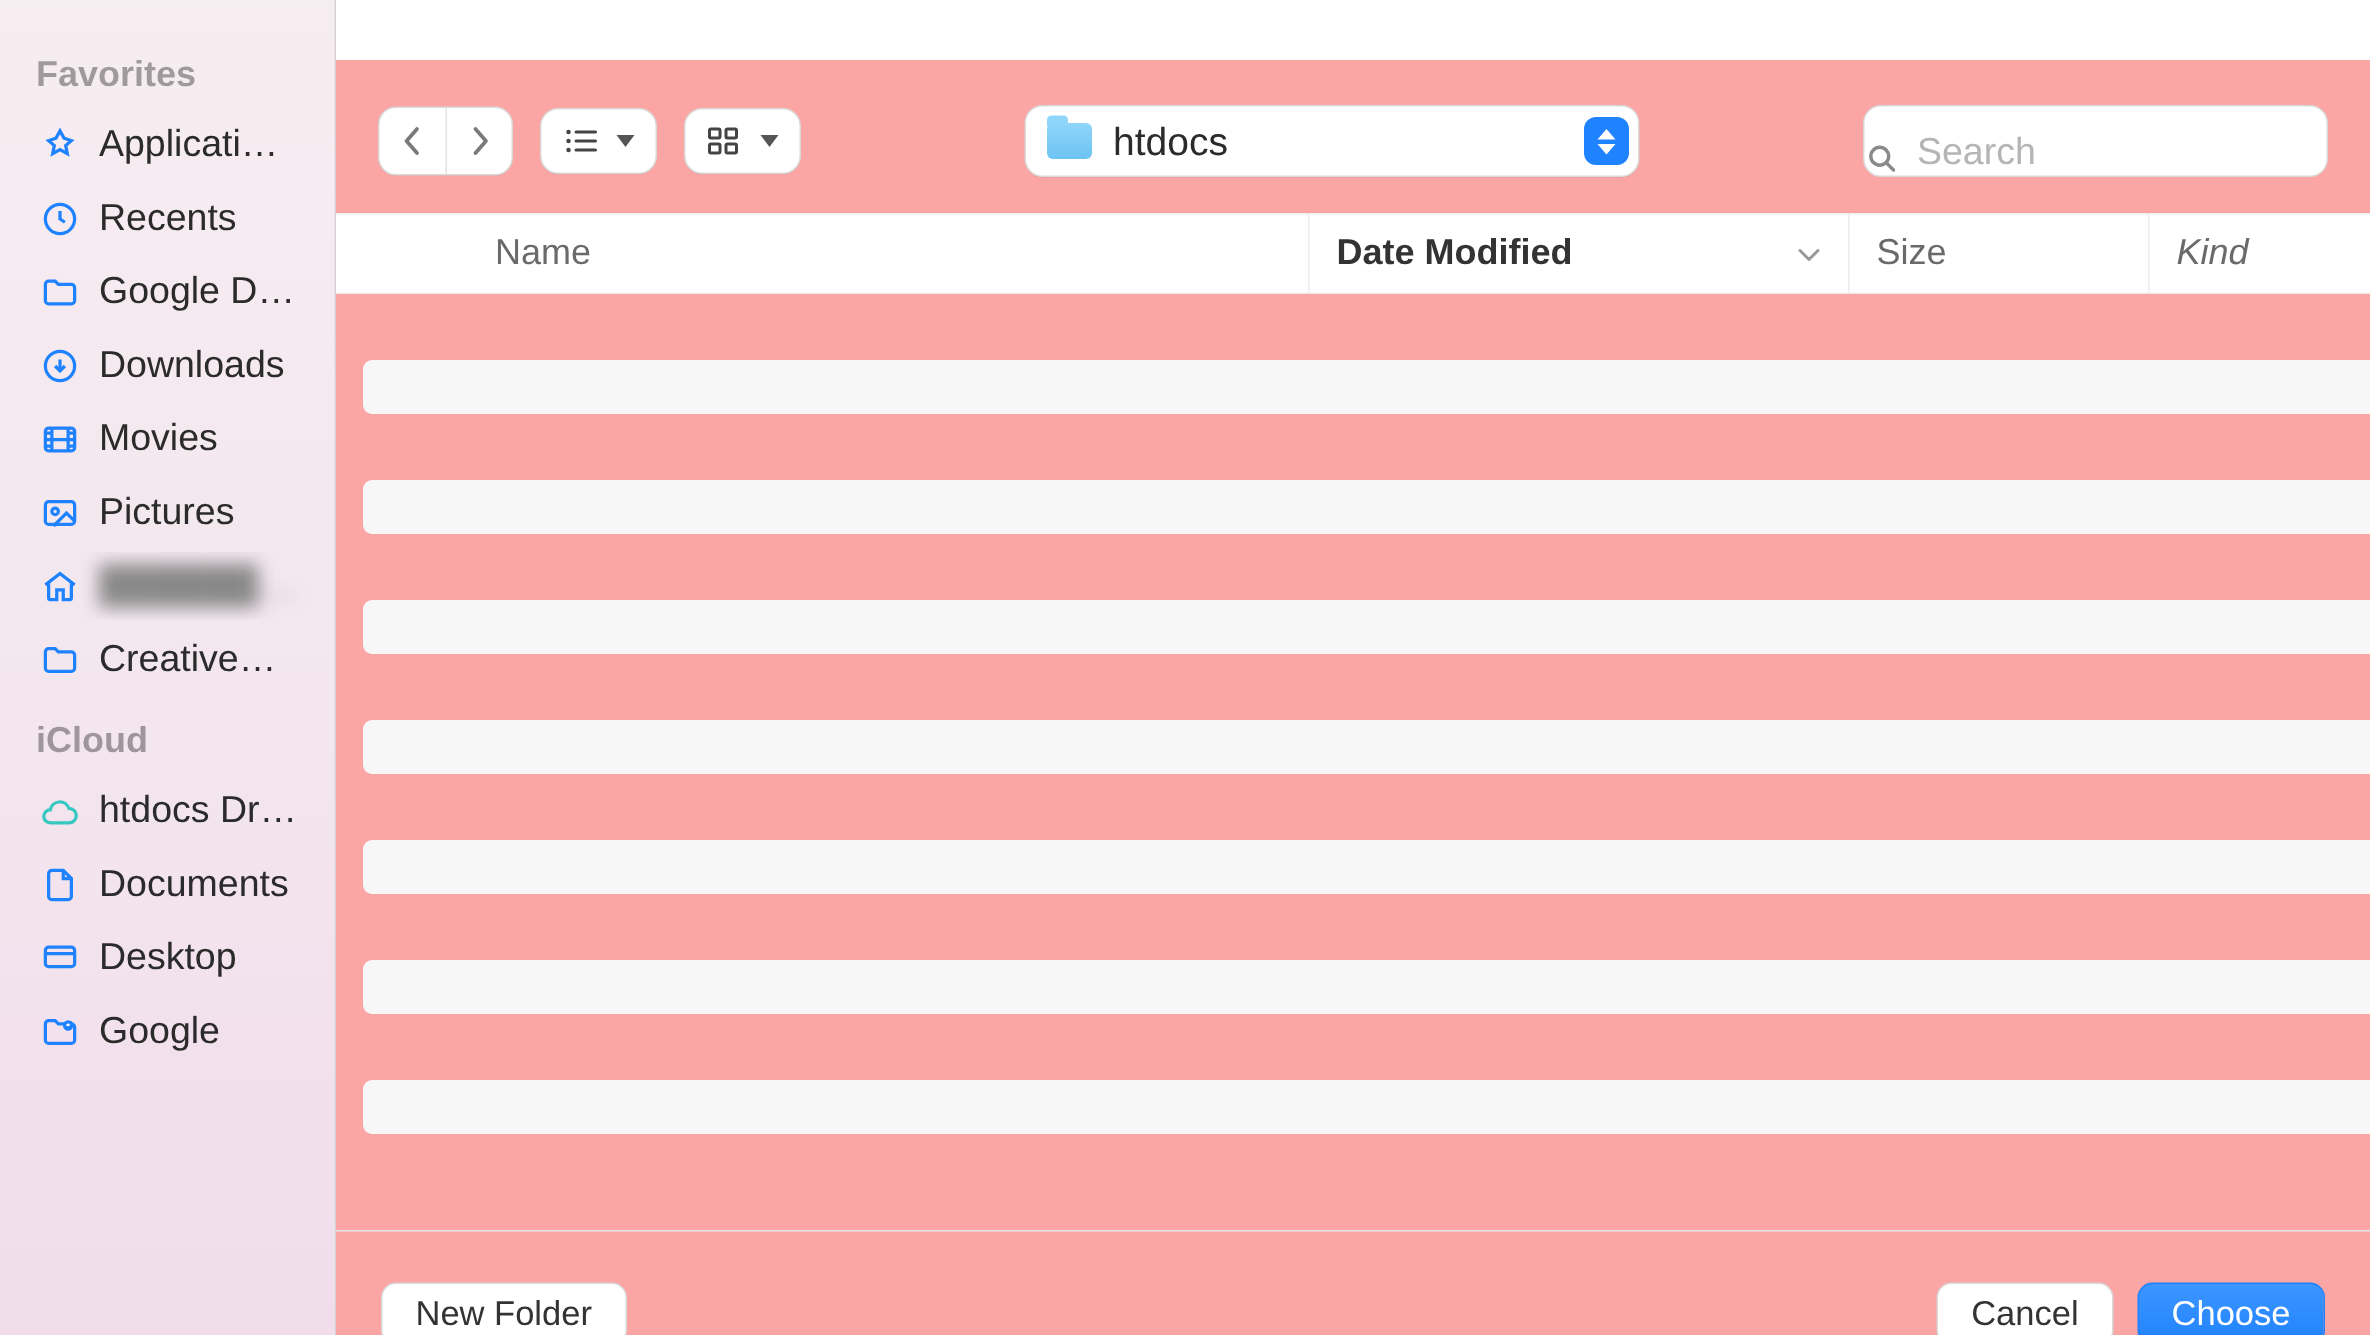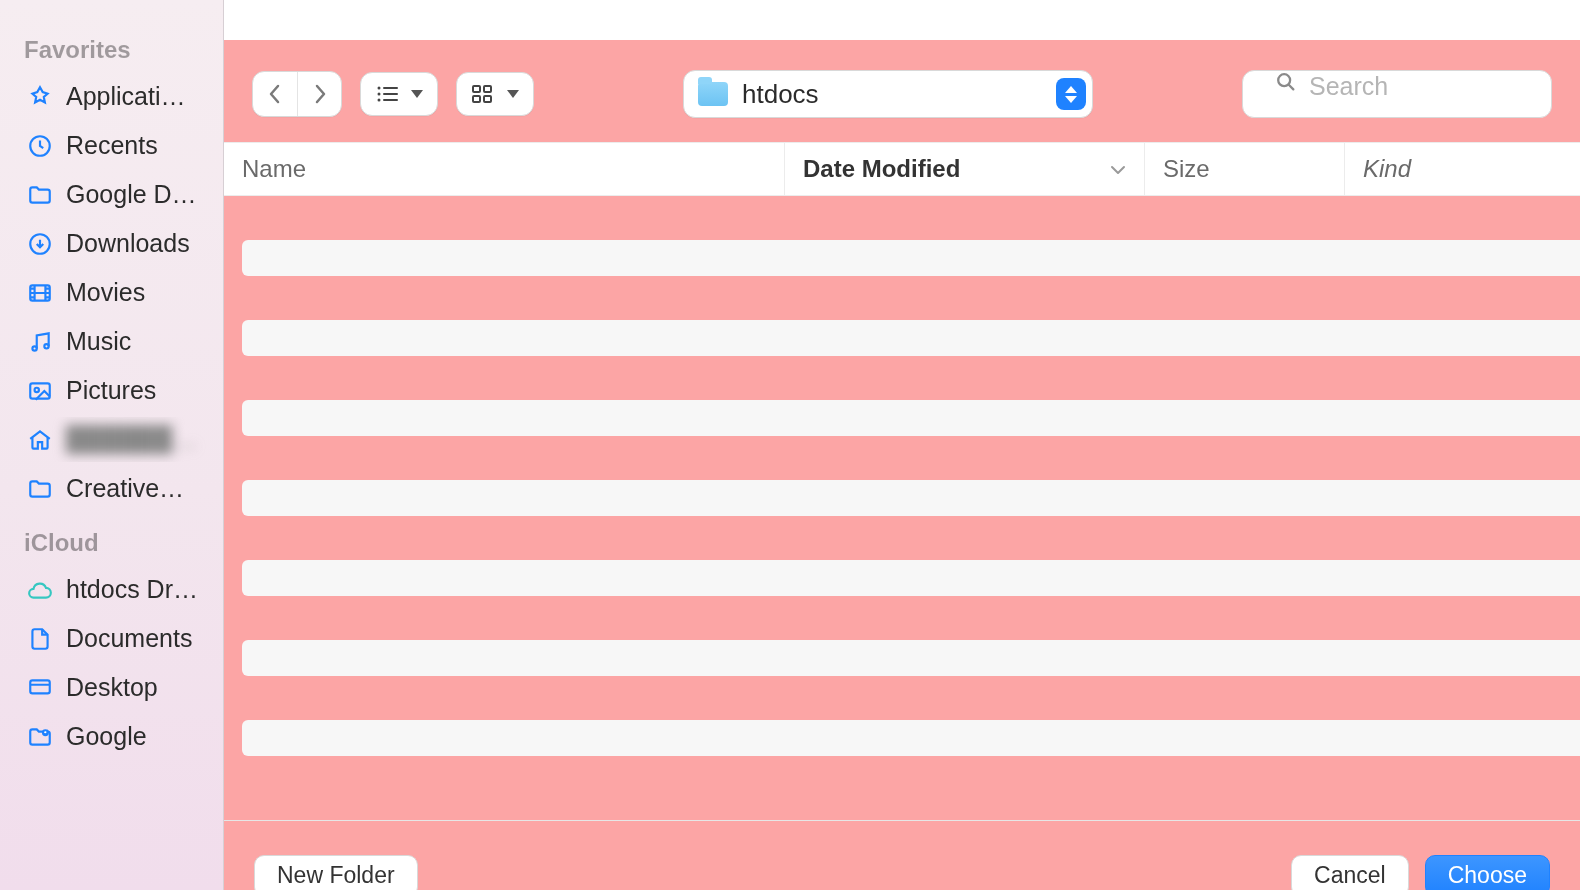--- a/index.html
+++ b/index.html
@@ -159,26 +159,26 @@
   .updown .tri-down {
     width: 0; height: 0;
     border-left: 6px solid transparent;
     border-right: 6px solid transparent;
   }
   .updown .tri-up { border-bottom: 7px solid #fff; }
   .updown .tri-down { border-top: 7px solid #fff; }
 
   .search-box {
     display: flex;
-    align-items: flex-start;
+    align-items: flex-end;
     gap: 10px;
     border: 1px solid #d9d9d9;
     border-radius: 12px;
     height: 48px;
-    padding: 0 32px;
+    padding: 0 1px;
     width: 310px;
     background: #ffffff;
     color: #9a9a9a;
   }
   .search-box input {
     border: none; outline: none;
     font-size: 25px;
     color: #444;
     width: 100%;
     background: transparent;
@@ -187,20 +187,21 @@
 
   
   .column-header {
     display: flex;
     align-items: center;
     border-top: 1px solid #ececec;
     border-bottom: 1px solid #ececec;
     height: 54px;
     font-size: 24px;
     color: #6a6a6a;
+    padding-left: 88px;
     background: #ffffff;
     text-align: center;
   }
   .col { display: flex; align-items: center; padding: 0 18px; height: 100%; }
   .col.name { width: 560px; }
   .col.date { width: 360px; font-weight: 700; color: #333; border-left: 1px solid #ececec; justify-content: space-between; }
   .col.size { width: 200px; border-left: 1px solid #ececec; }
   .col.kind { flex: 1; border-left: 1px solid #ececec; font-style: italic; }
   .sort-chev {
     color: #9a9a9a;
@@ -306,30 +307,20 @@
     <div class="sidebar-item">
       <span class="sidebar-icon">
         <svg width="26" height="26" viewBox="0 0 24 24" fill="none" stroke="currentColor" stroke-width="2">
             <rect x="3" y="5" width="18" height="14" rx="2"></rect>
             <path d="M7 5v14M17 5v14M3 12h18M3 8h4M3 16h4M17 8h4M17 16h4"></path>
           </svg>
       </span>
       <span class="label">Movies</span>
     </div>
 
-    <div class="sidebar-item">
-      <span class="sidebar-icon">
-        <svg width="26" height="26" viewBox="0 0 24 24" fill="none" stroke="currentColor" stroke-width="2">
-            <path d="M9 18V6l11-2v12"></path>
-            <circle cx="7" cy="18" r="2"></circle>
-            <circle cx="18" cy="16" r="2"></circle>
-          </svg>
-      </span>
-      <span class="label">Music</span>
-    </div>
 
     <div class="sidebar-item">
       <span class="sidebar-icon">
         <svg width="26" height="26" viewBox="0 0 24 24" fill="none" stroke="currentColor" stroke-width="2">
             <rect x="3" y="5" width="18" height="14" rx="2"></rect>
             <circle cx="9" cy="11" r="2"></circle>
             <path d="M21 17l-5-5-8 8"></path>
           </svg>
       </span>
       <span class="label">Pictures</span>

